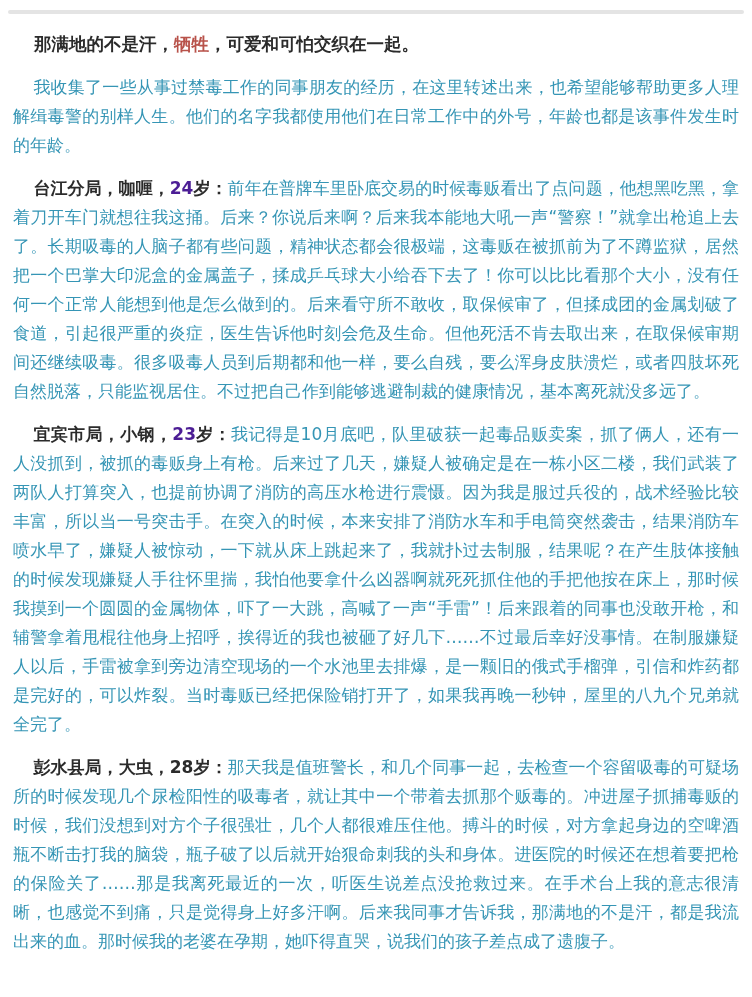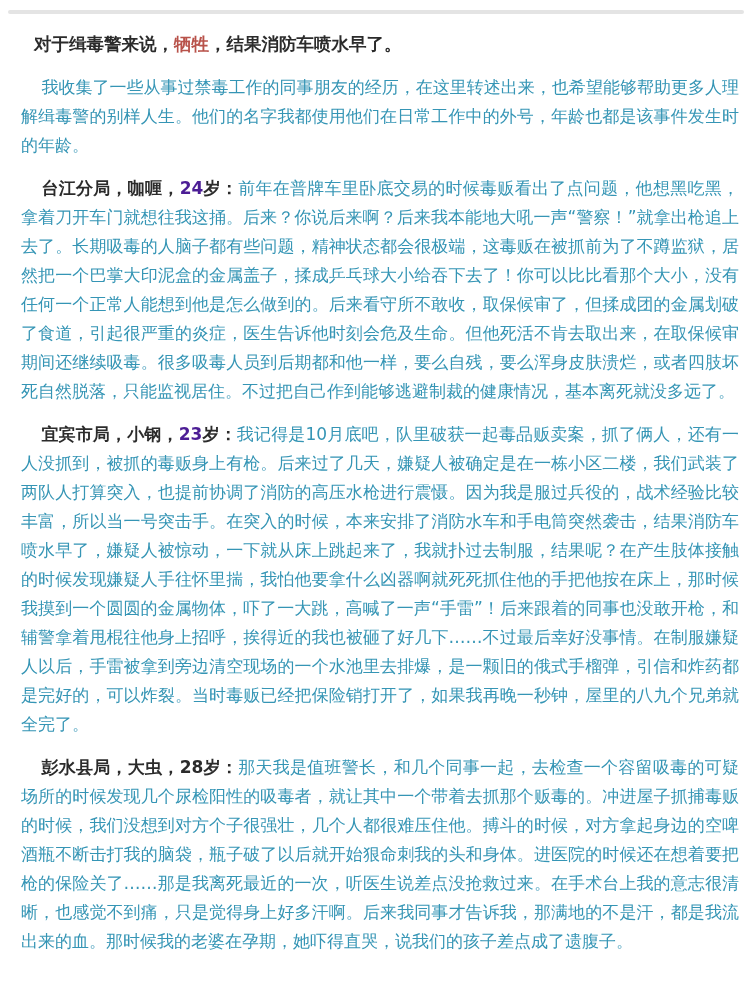--- a/index.html
+++ b/index.html
@@ -21,42 +21,42 @@
   .title {
     margin: 16px 0 0 0;
     font-size: 17.5px;
     line-height: 29px;
     font-weight: bold;
     color: #2b2b2b;
     text-indent: 1.2em;
   }
   .title .hl { color: #b8524a; }
   .para {
-    margin: 14px 0 0 8px;
+    margin: 14px 0 0 0;
     font-size: 17px;
     line-height: 29px;
     text-indent: 1.2em;
     text-align: justify;
   }
   .intro { color: #3595b5; }
   .story .hdr {
     color: #2b2b2b;
     font-weight: bold;
   }
   .story .age-red { color: #4c1d95; }
   .story .body-txt { color: #3595b5; }
 </style>
 </head>
 <body>
 
 <div class="page">
 
   <div class="top-divider"></div>
 
-  <p class="title"><span>对于缉毒警来说，</span><span class="hl">牺牲</span><span>，结果消防车喷水早了。</span></p>
+  <p class="title"><span>那满地的不是汗，</span><span class="hl">牺牲</span><span>，可爱和可怕交织在一起。</span></p>
 
   <p class="para intro">我收集了一些从事过禁毒工作的同事朋友的经历，在这里转述出来，也希望能够帮助更多人理解缉毒警的别样人生。他们的名字我都使用他们在日常工作中的外号，年龄也都是该事件发生时的年龄。</p>
 
 
   <p class="para story"><span class="hdr">台江分局，咖喱，</span><span class="hdr age-red">24</span><span class="hdr">岁：</span><span class="body-txt">前年在普牌车里卧底交易的时候毒贩看出了点问题，他想黑吃黑，拿着刀开车门就想往我这捅。后来？你说后来啊？后来我本能地大吼一声“警察！”就拿出枪追上去了。长期吸毒的人脑子都有些问题，精神状态都会很极端，这毒贩在被抓前为了不蹲监狱，居然把一个巴掌大印泥盒的金属盖子，揉成乒乓球大小给吞下去了！你可以比比看那个大小，没有任何一个正常人能想到他是怎么做到的。后来看守所不敢收，取保候审了，但揉成团的金属划破了食道，引起很严重的炎症，医生告诉他时刻会危及生命。但他死活不肯去取出来，在取保候审期间还继续吸毒。很多吸毒人员到后期都和他一样，要么自残，要么浑身皮肤溃烂，或者四肢坏死自然脱落，只能监视居住。不过把自己作到能够逃避制裁的健康情况，基本离死就没多远了。</span></p>
 
   <p class="para story"><span class="hdr">宜宾市局，小钢，</span><span class="hdr age-red">23</span><span class="hdr">岁：</span><span class="body-txt">我记得是10月底吧，队里破获一起毒品贩卖案，抓了俩人，还有一人没抓到，被抓的毒贩身上有枪。后来过了几天，嫌疑人被确定是在一栋小区二楼，我们武装了两队人打算突入，也提前协调了消防的高压水枪进行震慑。因为我是服过兵役的，战术经验比较丰富，所以当一号突击手。在突入的时候，本来安排了消防水车和手电筒突然袭击，结果消防车喷水早了，嫌疑人被惊动，一下就从床上跳起来了，我就扑过去制服，结果呢？在产生肢体接触的时候发现嫌疑人手往怀里揣，我怕他要拿什么凶器啊就死死抓住他的手把他按在床上，那时候我摸到一个圆圆的金属物体，吓了一大跳，高喊了一声“手雷”！后来跟着的同事也没敢开枪，和辅警拿着甩棍往他身上招呼，挨得近的我也被砸了好几下……不过最后幸好没事情。在制服嫌疑人以后，手雷被拿到旁边清空现场的一个水池里去排爆，是一颗旧的俄式手榴弹，引信和炸药都是完好的，可以炸裂。当时毒贩已经把保险销打开了，如果我再晚一秒钟，屋里的八九个兄弟就全完了。</span></p>
 
   <p class="para story"><span class="hdr">彭水县局，大虫，</span><span class="hdr">28</span><span class="hdr">岁：</span><span class="body-txt">那天我是值班警长，和几个同事一起，去检查一个容留吸毒的可疑场所的时候发现几个尿检阳性的吸毒者，就让其中一个带着去抓那个贩毒的。冲进屋子抓捕毒贩的时候，我们没想到对方个子很强壮，几个人都很难压住他。搏斗的时候，对方拿起身边的空啤酒瓶不断击打我的脑袋，瓶子破了以后就开始狠命刺我的头和身体。进医院的时候还在想着要把枪的保险关了……那是我离死最近的一次，听医生说差点没抢救过来。在手术台上我的意志很清晰，也感觉不到痛，只是觉得身上好多汗啊。后来我同事才告诉我，那满地的不是汗，都是我流出来的血。那时候我的老婆在孕期，她吓得直哭，说我们的孩子差点成了遗腹子。</span></p>
 

